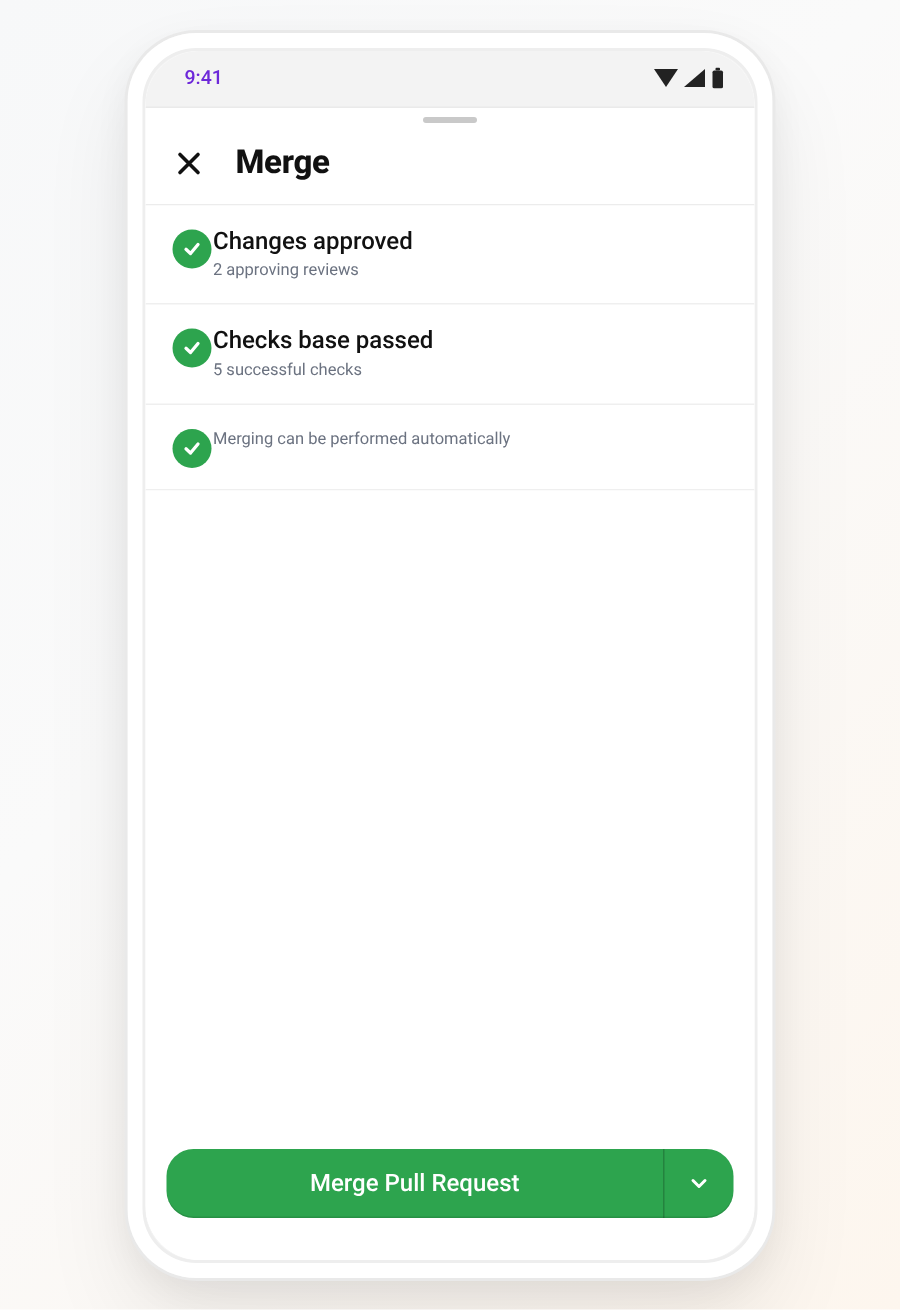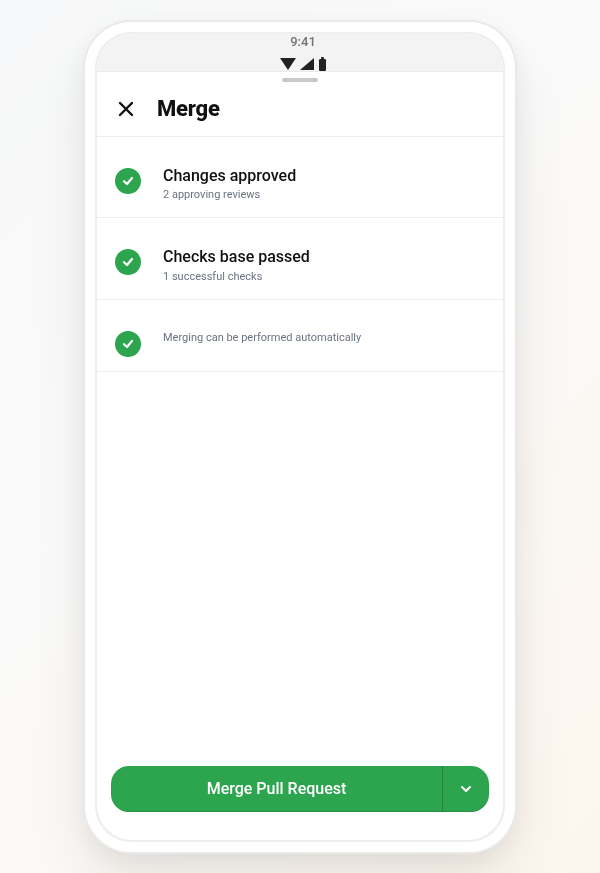--- a/index.html
+++ b/index.html
@@ -40,23 +40,22 @@
 
   .status-bar {
     height: 38px;
     background: #f3f3f3;
     display: flex;
     align-items: center;
     justify-content: space-between;
     padding: 0 20px 0 26px;
     font-size: 13px;
     font-weight: 500;
-    color: #737373;
+    color: #6d28d9;
     border-bottom: 1px solid #eaeaea;
-    flex-direction: column;
   }
   .status-icons { display: flex; align-items: center; gap: 4px; }
 
   .grabber-area {
     height: 16px;
     display: flex;
     align-items: center;
     justify-content: center;
     background: #fff;
   }
@@ -84,24 +83,23 @@
     font-size: 22px;
     font-weight: 800;
     color: #111;
     letter-spacing: -0.2px;
   }
 
   .status-list { background: #fff; }
   .status-item {
     display: flex;
     align-items: flex-start;
-    gap: 22px;
+    gap: 1px;
     padding: 14px 18px;
     border-bottom: 1px solid #efefef;
-    margin-top: 15px;
   }
   .status-item:last-child { border-bottom: 1px solid #efefef; }
   .check-badge {
     flex: 0 0 auto;
     width: 26px; height: 26px;
     background: #2da44e;
     border-radius: 50%;
     display: flex; align-items: center; justify-content: center;
     margin-top: 2px;
   }
@@ -204,21 +202,21 @@
       </div>
 
       <div class="status-item">
         <div class="check-badge">
           <svg width="14" height="14" viewBox="0 0 14 14">
               <path d="M3 7.2 L6 10 L11 4" fill="none" stroke="#fff" stroke-width="2.2" stroke-linecap="round" stroke-linejoin="round"></path>
             </svg>
         </div>
         <div class="status-text">
           <div class="status-title">Checks base passed</div>
-          <div class="status-sub">1 successful checks</div>
+          <div class="status-sub">5 successful checks</div>
         </div>
       </div>
 
       <div class="status-item">
         <div class="check-badge">
           <svg width="14" height="14" viewBox="0 0 14 14">
               <path d="M3 7.2 L6 10 L11 4" fill="none" stroke="#fff" stroke-width="2.2" stroke-linecap="round" stroke-linejoin="round"></path>
             </svg>
         </div>
         <div class="status-text">

